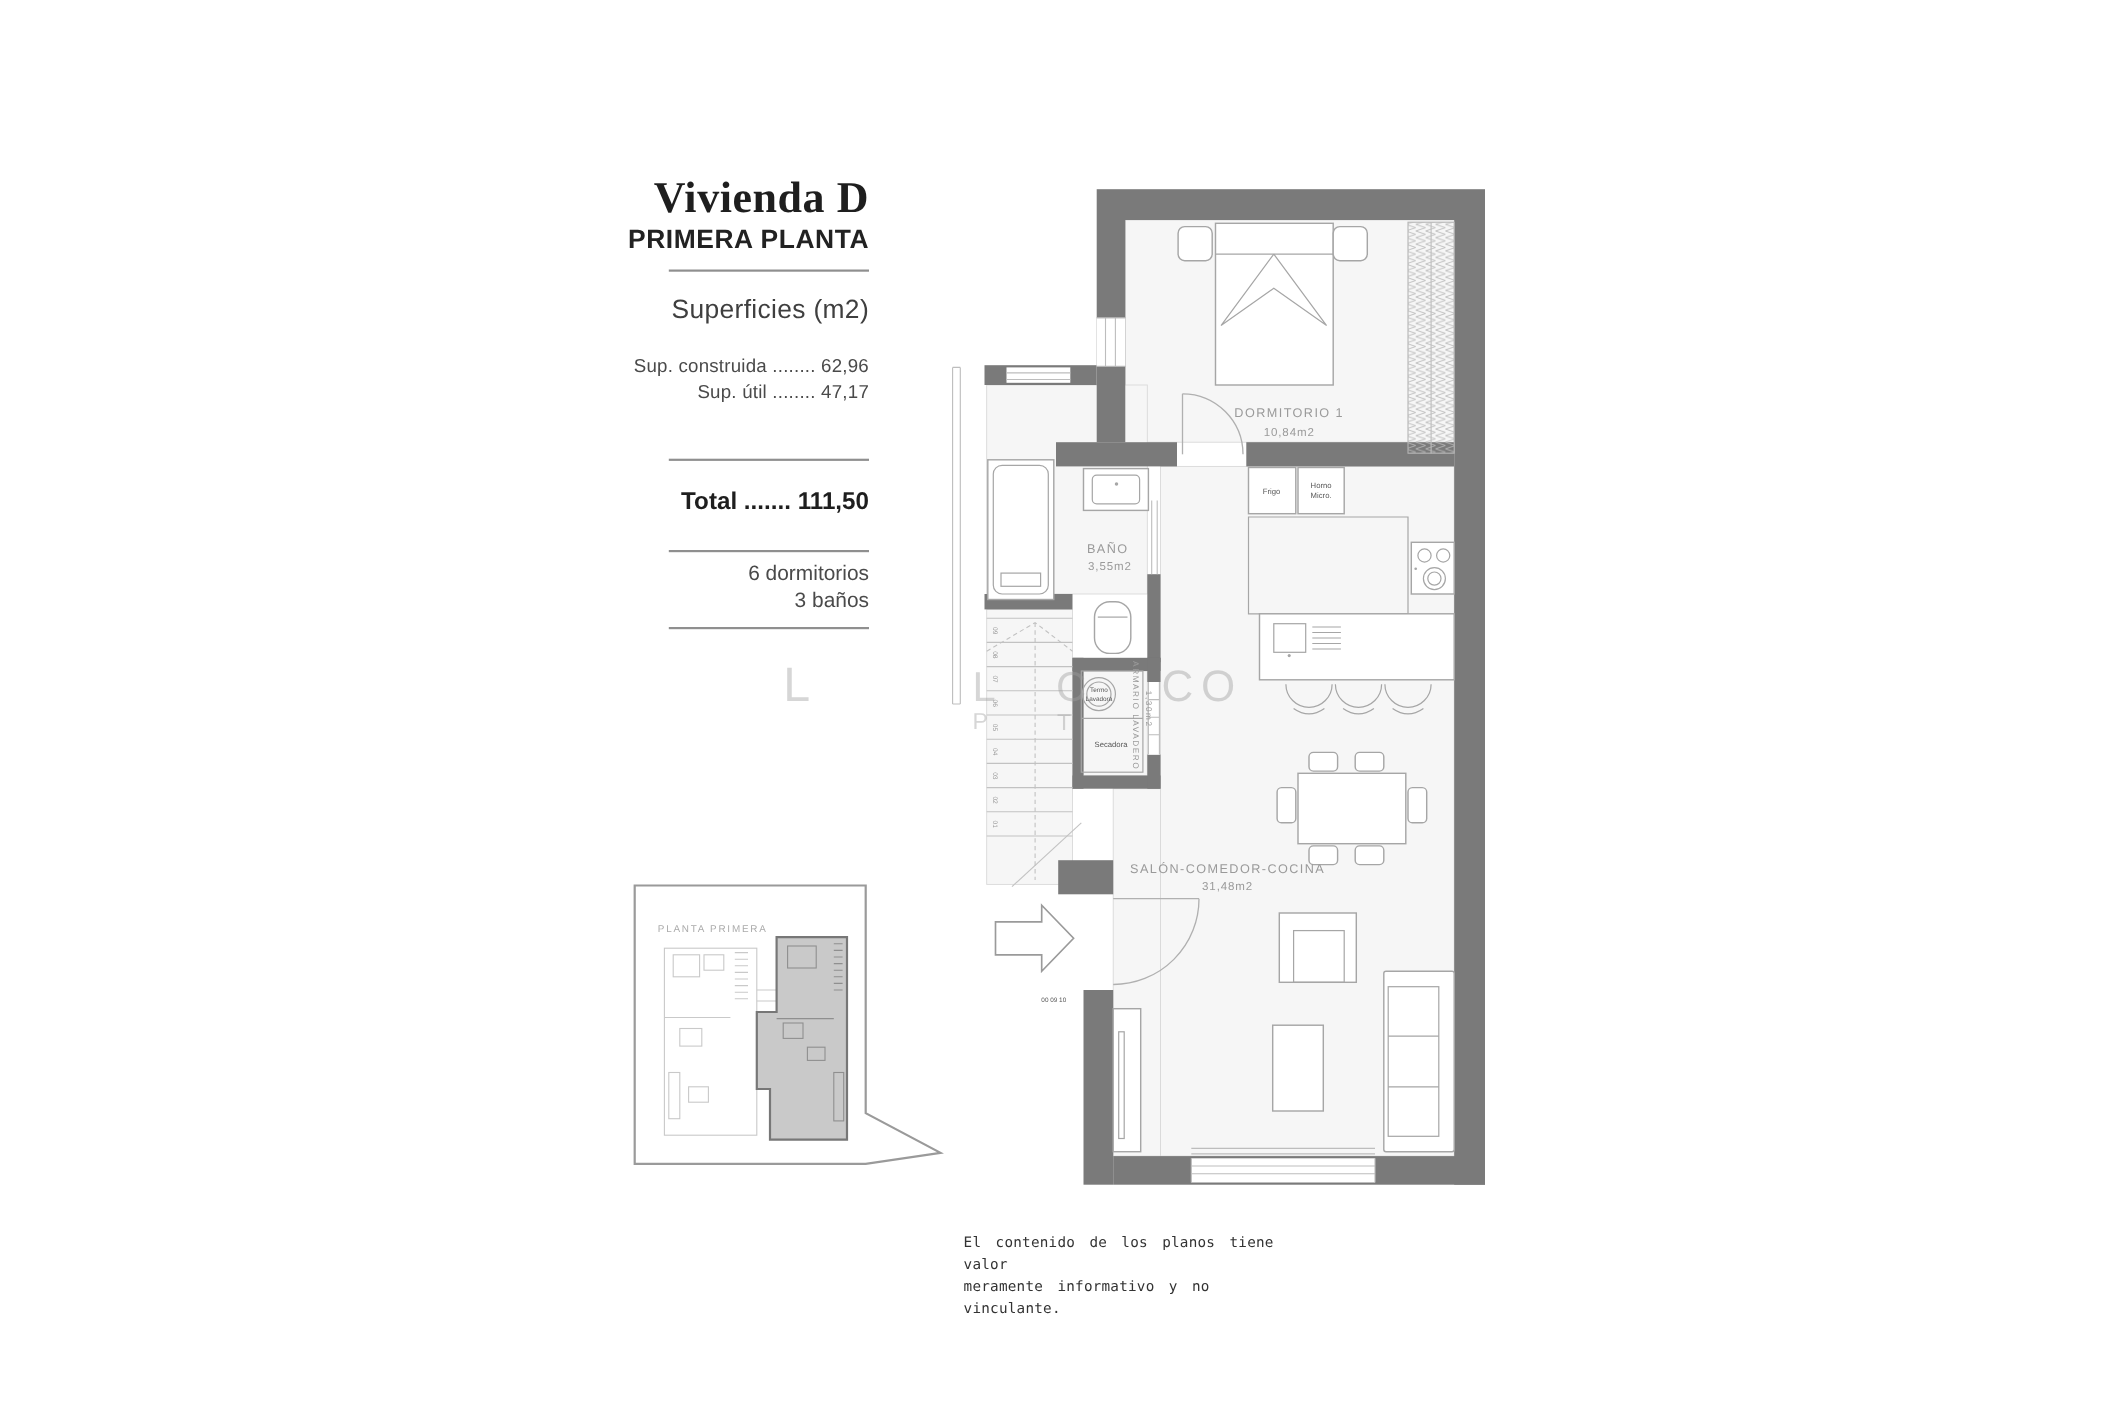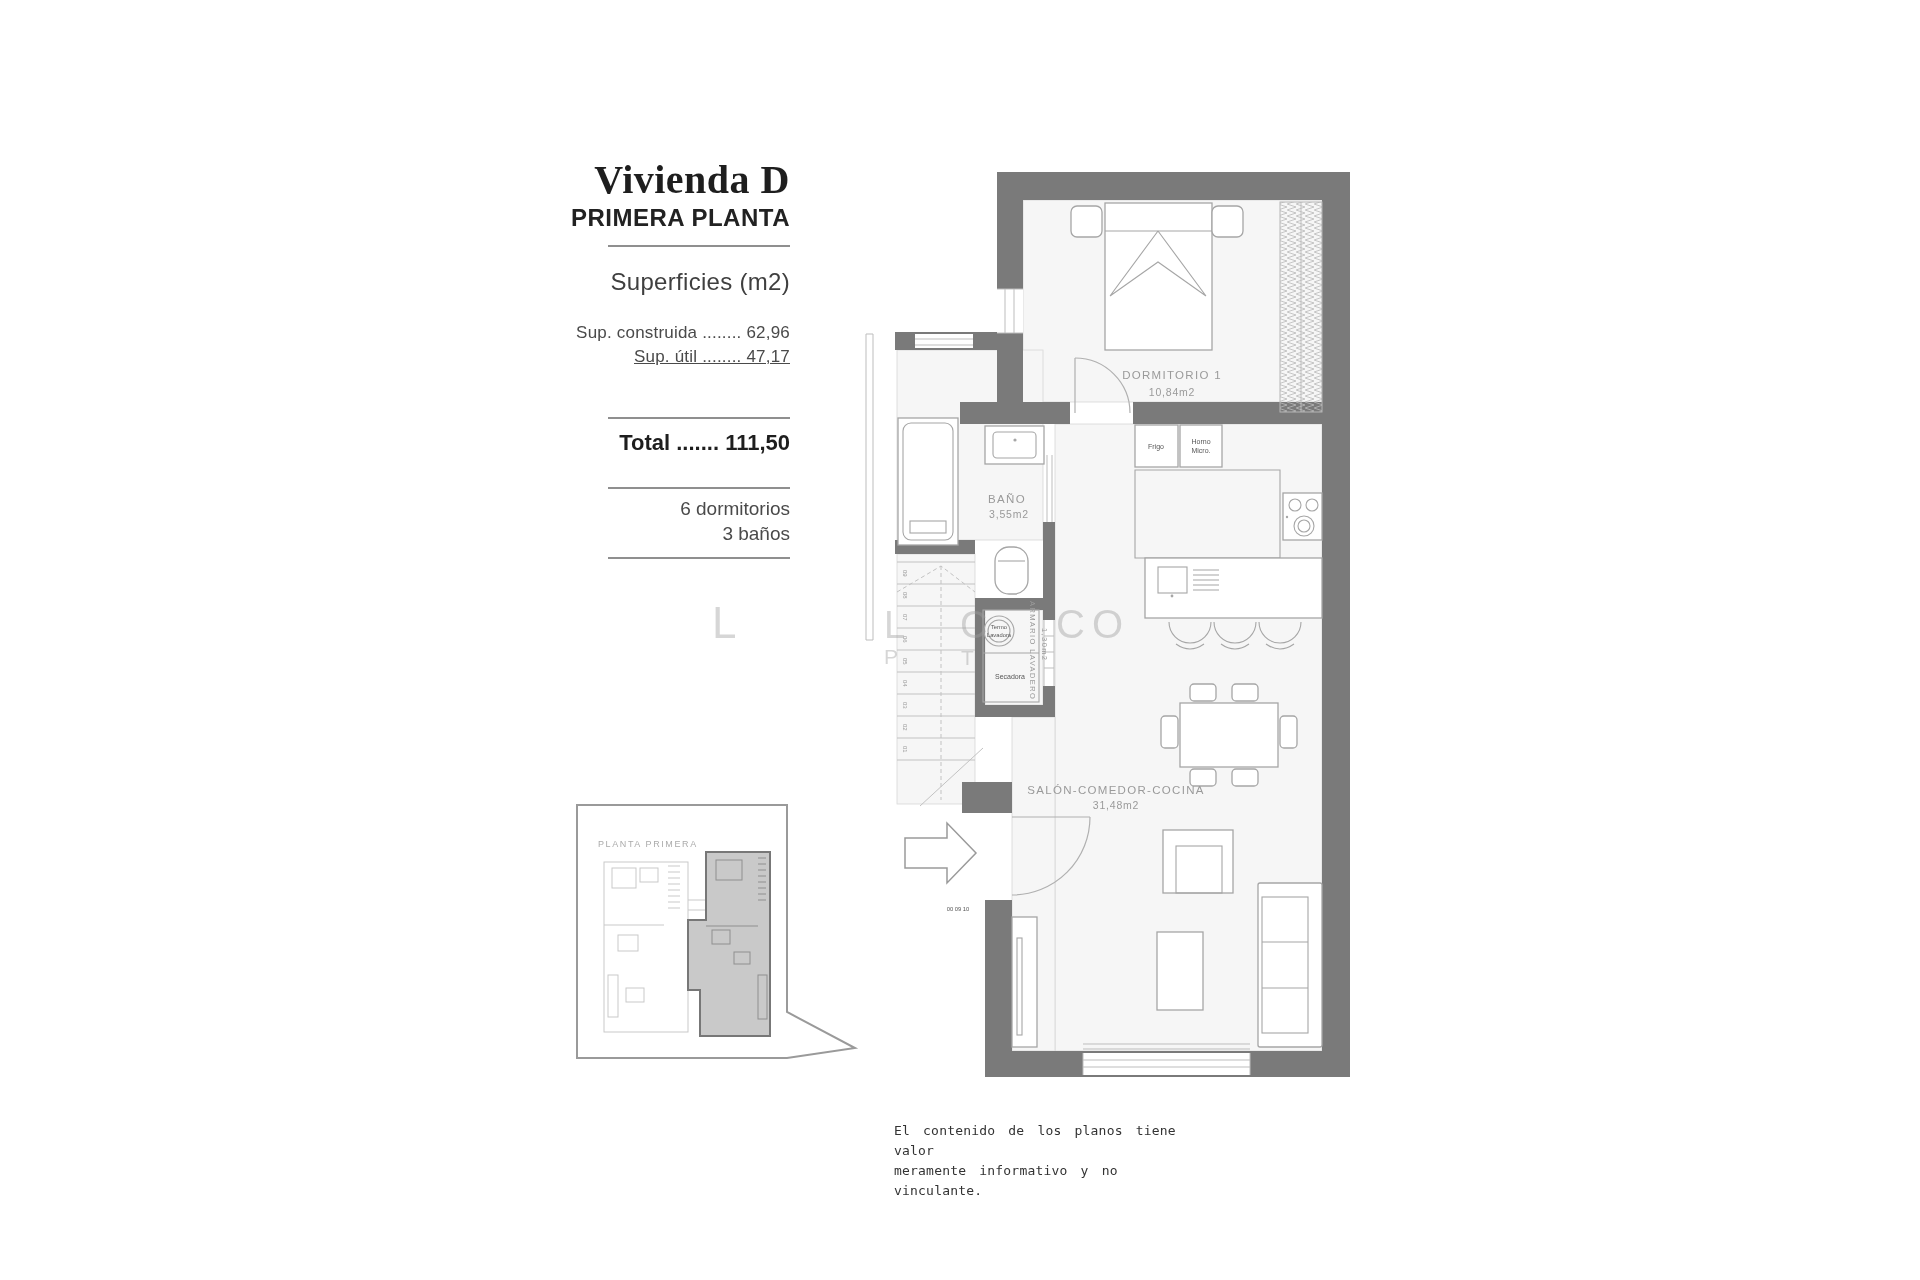--- a/index.html
+++ b/index.html
@@ -8,22 +8,22 @@
 
   
   .info-panel{position:absolute;left:400px;top:160px;width:390px;text-align:right;}
   .title{font-family:"Liberation Serif",serif;font-weight:700;font-size:40px;
          color:#1e1e1e;line-height:1;letter-spacing:.5px;}
   .subtitle{font-size:24px;font-weight:700;color:#222;margin-top:4px;letter-spacing:.5px;}
   .divider{border:0;border-top:2px solid #8f8f8f;width:182px;margin:0 0 0 auto;}
   .d1{margin-top:13px;} .d2{margin-top:50px;} .d3{margin-top:31px;} .d4{margin-top:12px;}
   .surf-head{font-size:24px;font-weight:300;color:#3f3f3f;margin-top:21px;letter-spacing:.3px;}
   .surf-row{font-size:17px;font-weight:300;color:#4a4a4a;margin-top:27px;letter-spacing:.2px;}
-  .surf-row + .surf-row{margin-top:4px;text-decoration:underline;}
-  .total-row{font-size:22px;font-weight:700;color:#1e1e1e;margin-top:11px;}
+  .surf-row + .surf-row{margin-top:4px;}
+  .total-row{font-size:22px;font-weight:700;color:#1e1e1e;margin-top:24px;}
   .feat{font-size:19px;font-weight:300;color:#4a4a4a;margin-top:9px;}
   .feat + .feat{margin-top:3px;}
 
   
   .plan-svg{position:absolute;left:850px;top:150px;}
   .mini-svg{position:absolute;left:560px;top:795px;}
 
   .wall{fill:#7a7a7a;stroke:none;}
   .floor{fill:#f6f6f6;stroke:#d8d8d8;stroke-width:.8;}
   .f{fill:#fff;stroke:#a6a6a6;stroke-width:1.3;}
@@ -47,21 +47,21 @@
   
   .wm{position:absolute;color:#9e9e9e;opacity:.42;font-weight:300;pointer-events:none;}
   .wm1{left:712px;top:598px;font-size:44px;}
   .wm2{left:884px;top:604px;font-size:38px;}
   .wm3{left:960px;top:604px;font-size:38px;}
   .wm4{left:1056px;top:602px;font-size:40px;letter-spacing:7px;}
   .wm5{left:884px;top:645px;font-size:21px;}
   .wm6{left:961px;top:646px;font-size:21px;}
 
   
-  .disclaimer{position:absolute;left:894px;top:1121px;width:300px;
+  .disclaimer{position:absolute;left:876px;top:1121px;width:300px;
       font-family:"DejaVu Sans Mono",monospace;font-size:13px;color:#333;
       line-height:1.55;letter-spacing:.2px;word-spacing:5px;}
 </style>
 </head>
 <body>
 
 <div class="info-panel">
   <div class="title">Vivienda D</div>
   <div class="subtitle">PRIMERA PLANTA</div>
   <hr class="divider d1">

